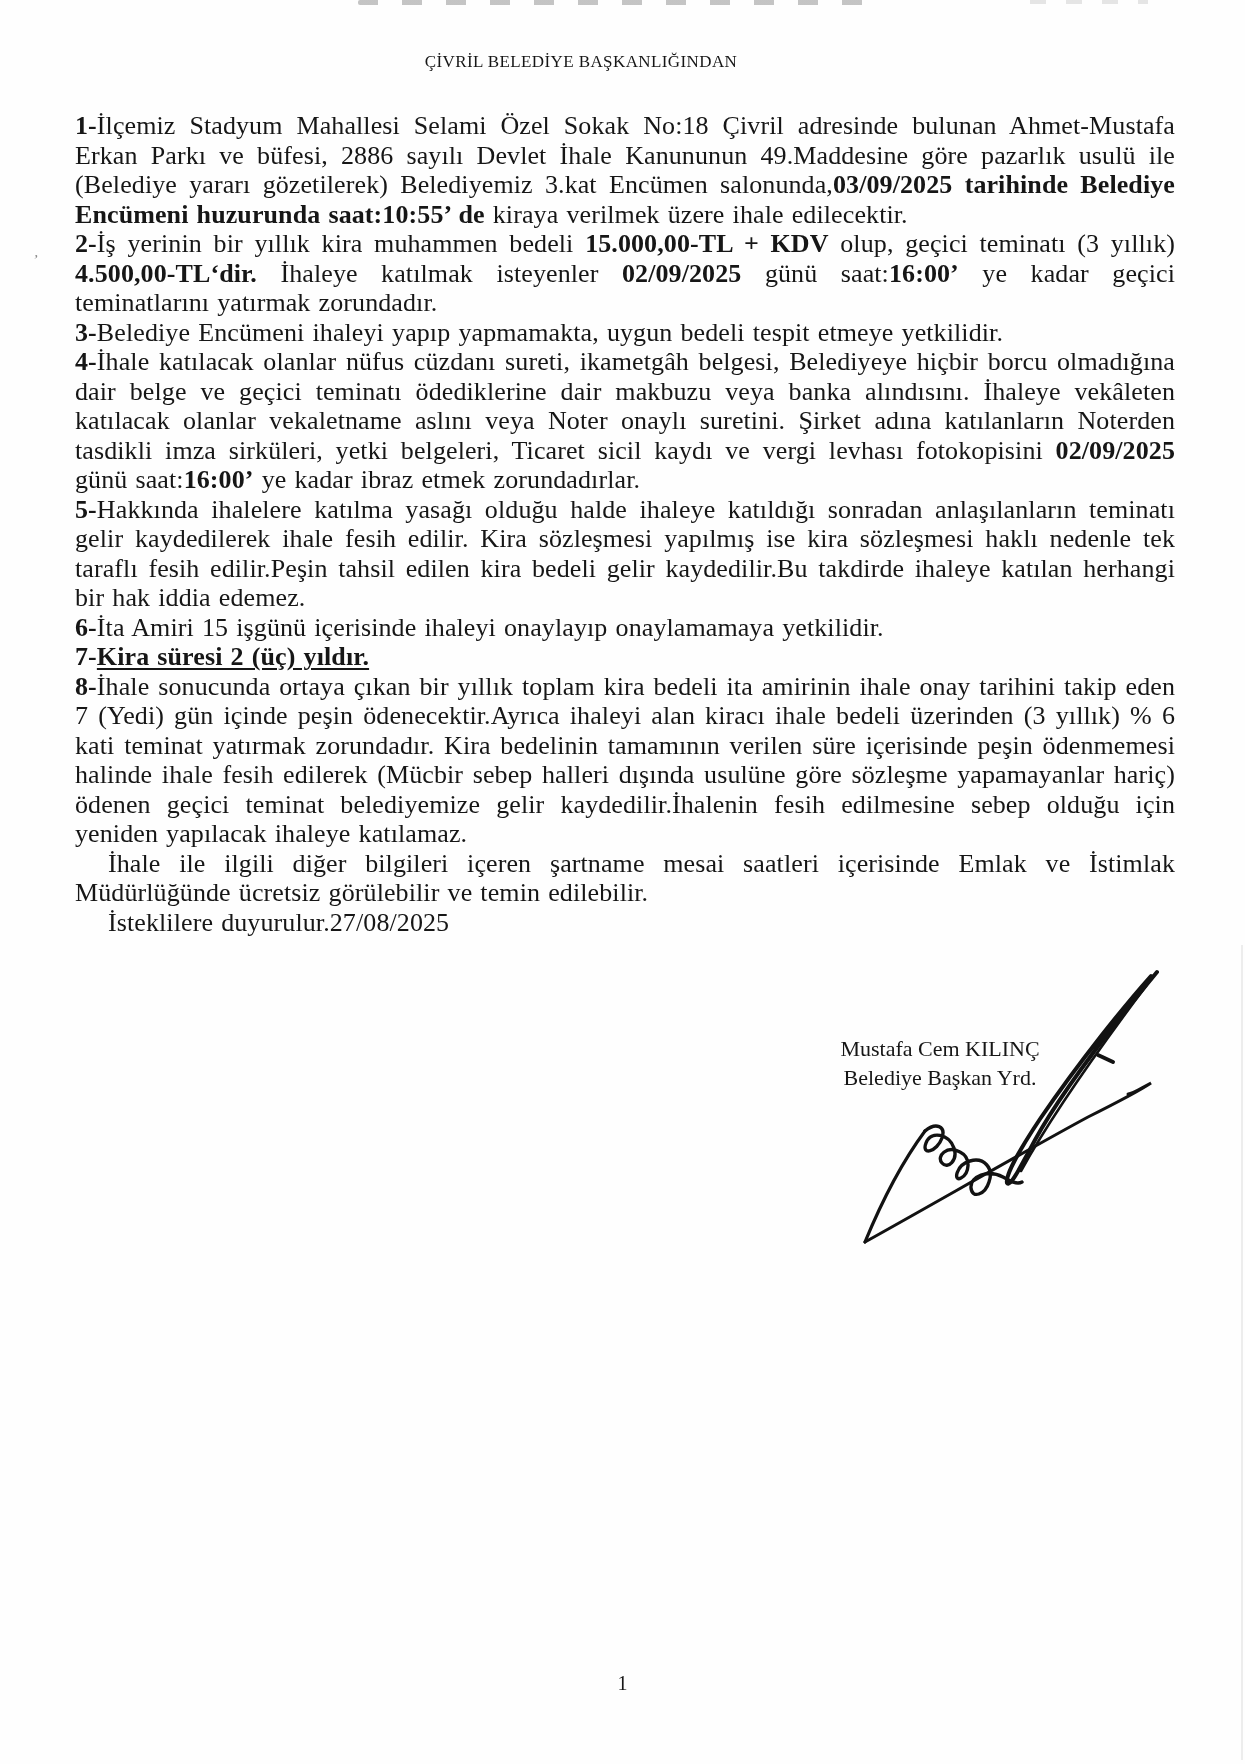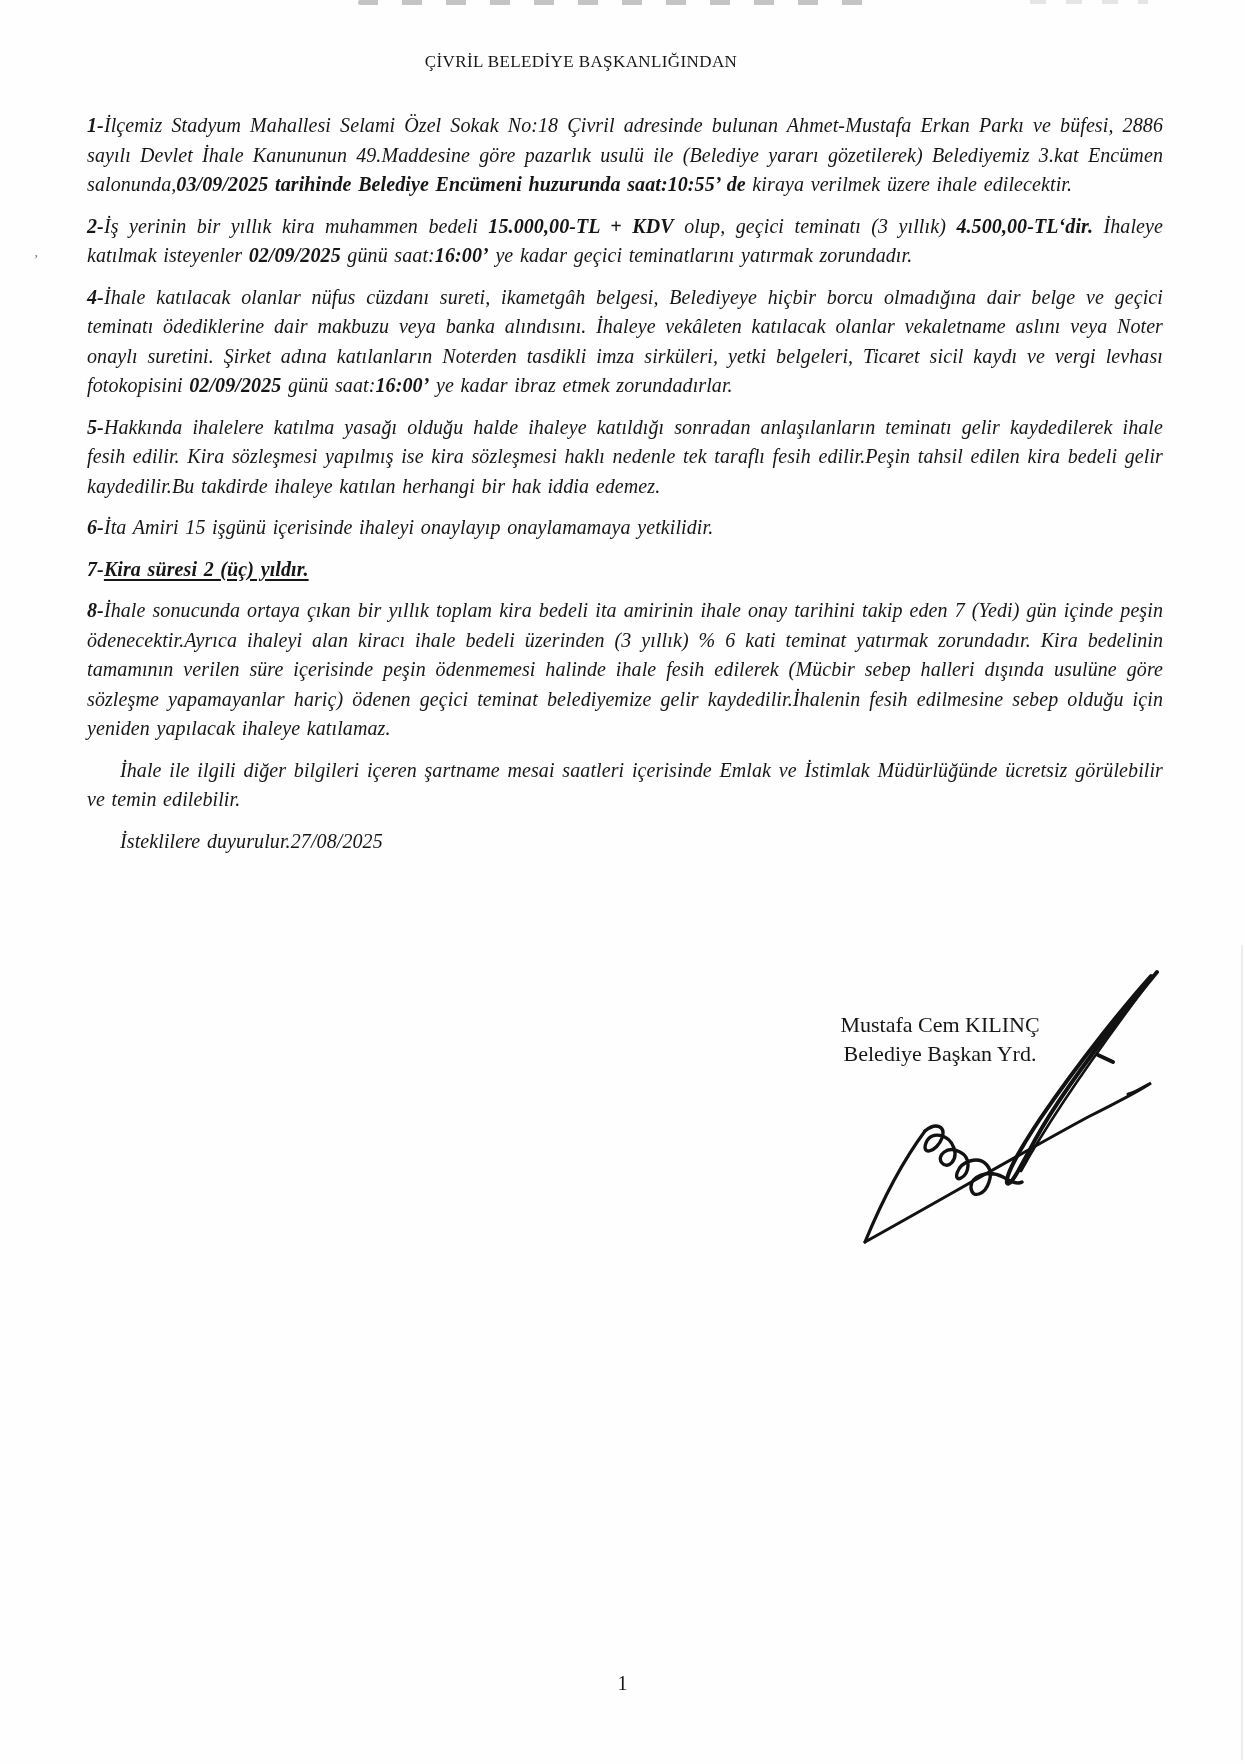--- a/index.html
+++ b/index.html
@@ -34,33 +34,32 @@
     position:absolute;left:75px;top:47px;width:1100px;
   }
   .title-wrap{
     text-align:center;
     margin:0 88px 34px 0;
     font-size:17px;line-height:30px;
     letter-spacing:.4px;
     white-space:nowrap;
   }
   .doc-body .para{
-    margin:12px;
-    font-size:20px;
+    margin:0;
+    font-size:26px;
     line-height:29.5px;
     text-align:justify;
     letter-spacing:.1px;
     word-spacing:1.5px;
-    font-style:italic;
   }
   .doc-body .para.indent{text-indent:33px;}
   .doc-body .para span.b{font-weight:bold;}
   .doc-body .para span.u{text-decoration:underline;text-decoration-thickness:2px;text-underline-offset:3px;}
   .sig-text{
-    position:absolute;left:795px;top:1010px;width:290px;
+    position:absolute;left:795px;top:1034px;width:290px;
     text-align:center;
     font-size:22px;line-height:29px;
   }
   .signature-svg{
     position:absolute;left:850px;top:955px;width:320px;height:300px;
     pointer-events:none;
   }
   .page-number{
     position:absolute;left:0;top:1672px;width:1245px;
     text-align:center;font-size:20px;
@@ -78,20 +77,21 @@
 
   <div class="content">
     <div class="title-wrap">
       <div>ÇİVRİL BELEDİYE BAŞKANLIĞINDAN</div>
     </div>
 
     <div class="doc-body">
 
     <p class="para"><span class="b">1-</span><span>İlçemiz Stadyum Mahallesi Selami Özel Sokak No:18 Çivril adresinde bulunan Ahmet-Mustafa Erkan Parkı ve büfesi, 2886 sayılı Devlet İhale Kanununun 49.Maddesine göre pazarlık usulü ile (Belediye yararı gözetilerek) Belediyemiz 3.kat Encümen salonunda,</span><span class="b">03/09/2025 tarihinde Belediye Encümeni huzurunda saat:10:55’ de</span><span> kiraya verilmek üzere ihale edilecektir.</span></p>
         <p class="para"><span class="b">2-</span><span>İş yerinin bir yıllık kira muhammen bedeli </span><span class="b">15.000,00-TL + KDV</span><span> olup, geçici teminatı (3 yıllık) </span><span class="b">4.500,00-TL‘dir.</span><span> İhaleye katılmak isteyenler </span><span class="b">02/09/2025</span><span> günü saat:</span><span class="b">16:00’</span><span> ye kadar geçici teminatlarını yatırmak zorundadır.</span></p>
+        <p class="para"><span class="b">3-</span><span>Belediye Encümeni ihaleyi yapıp yapmamakta, uygun bedeli tespit etmeye yetkilidir.</span></p>
         <p class="para"><span class="b">4-</span><span>İhale katılacak olanlar nüfus cüzdanı sureti, ikametgâh belgesi, Belediyeye hiçbir borcu olmadığına dair belge ve geçici teminatı ödediklerine dair makbuzu veya banka alındısını. İhaleye vekâleten katılacak olanlar vekaletname aslını veya Noter onaylı suretini. Şirket adına katılanların Noterden tasdikli imza sirküleri, yetki belgeleri, Ticaret sicil kaydı ve vergi levhası fotokopisini </span><span class="b">02/09/2025</span><span> günü saat:</span><span class="b">16:00’</span><span> ye kadar ibraz etmek zorundadırlar.</span></p>
         <p class="para"><span class="b">5-</span><span>Hakkında ihalelere katılma yasağı olduğu halde ihaleye katıldığı sonradan anlaşılanların teminatı gelir kaydedilerek ihale fesih edilir. Kira sözleşmesi yapılmış ise kira sözleşmesi haklı nedenle tek taraflı fesih edilir.Peşin tahsil edilen kira bedeli gelir kaydedilir.Bu takdirde ihaleye katılan herhangi bir hak iddia edemez.</span></p>
         <p class="para"><span class="b">6-</span><span>İta Amiri 15 işgünü içerisinde ihaleyi onaylayıp onaylamamaya yetkilidir.</span></p>
         <p class="para"><span class="b">7-</span><span class="b u">Kira süresi 2 (üç) yıldır.</span></p>
         <p class="para"><span class="b">8-</span><span>İhale sonucunda ortaya çıkan bir yıllık toplam kira bedeli ita amirinin ihale onay tarihini takip eden 7 (Yedi) gün içinde peşin ödenecektir.Ayrıca ihaleyi alan kiracı ihale bedeli üzerinden (3 yıllık) % 6 kati teminat yatırmak zorundadır. Kira bedelinin tamamının verilen süre içerisinde peşin ödenmemesi halinde ihale fesih edilerek (Mücbir sebep halleri dışında usulüne göre sözleşme yapamayanlar hariç) ödenen geçici teminat belediyemize gelir kaydedilir.İhalenin fesih edilmesine sebep olduğu için yeniden yapılacak ihaleye katılamaz.</span></p>
         <p class="para indent"><span>İhale ile ilgili diğer bilgileri içeren şartname mesai saatleri içerisinde Emlak ve İstimlak Müdürlüğünde ücretsiz görülebilir ve temin edilebilir.</span></p>
         <p class="para indent"><span>İsteklilere duyurulur.27/08/2025</span></p>
       </div>
   </div>
 

